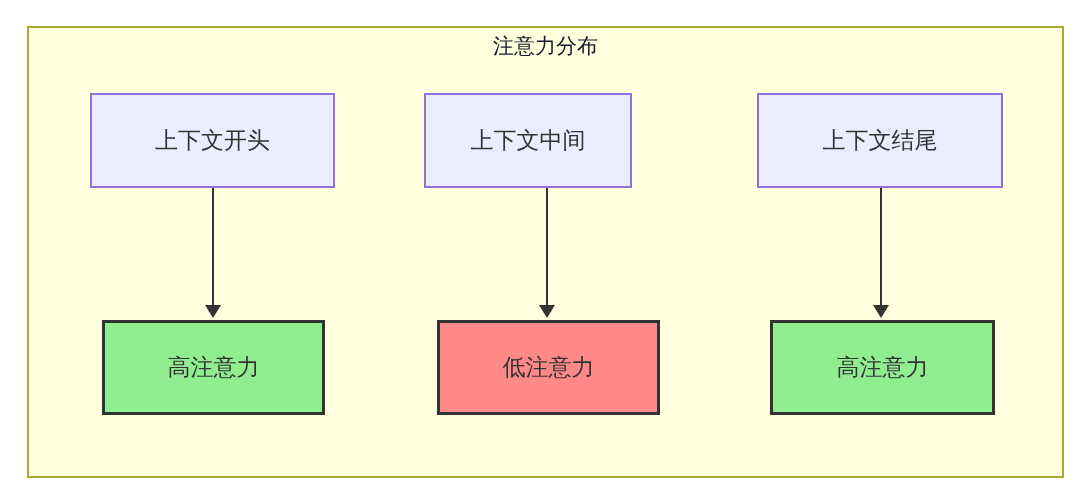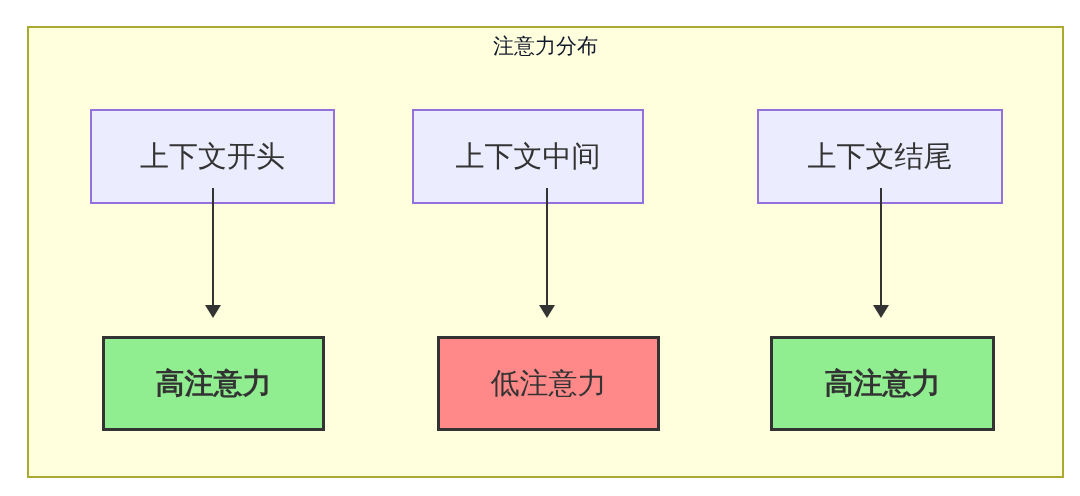--- a/index.html
+++ b/index.html
@@ -29,39 +29,38 @@
     line-height: 30px;
     font-weight: 400;
     color: #0f172a;
   }
   .node {
     position: absolute;
     box-sizing: border-box;
     display: flex;
     align-items: center;
     justify-content: center;
-    font-size: 29px;
+    font-size: 23px;
     color: #333333;
-    margin-top: 16px;
   }
   .top-node {
     background: var(--top-fill, #ECECFF);
     border: 2px solid var(--top-border, #9370DB);
     top: 93px;
     height: 95px;
   }
   .bottom-node {
     border: 3px solid var(--bottom-border, #333333);
     top: 320px;
     height: 95px;
   }
-  .bottom-node.high { background: var(--high-fill, #90EE90); font-weight: bold; }
+  .bottom-node.high { background: var(--high-fill, #90EE90); }
   .bottom-node.low  { background: var(--low-fill,  #FF8888); }
   #top-node-0 { left: 90px;  width: 245px; }
-  #top-node-1 { left: 412px; width: 232px; }
+  #top-node-1 { left: 424px; width: 208px; }
   #top-node-2 { left: 757px; width: 246px; }
   #bottom-node-0 { left: 102px; width: 223px; }
   #bottom-node-1 { left: 437px; width: 223px; }
   #bottom-node-2 { left: 770px; width: 225px; }
   .arrow {
     position: absolute;
     top: 188px;
     width: 0;
     height: 117px;
     border-left: 2px solid var(--arrow-color, #333333);

